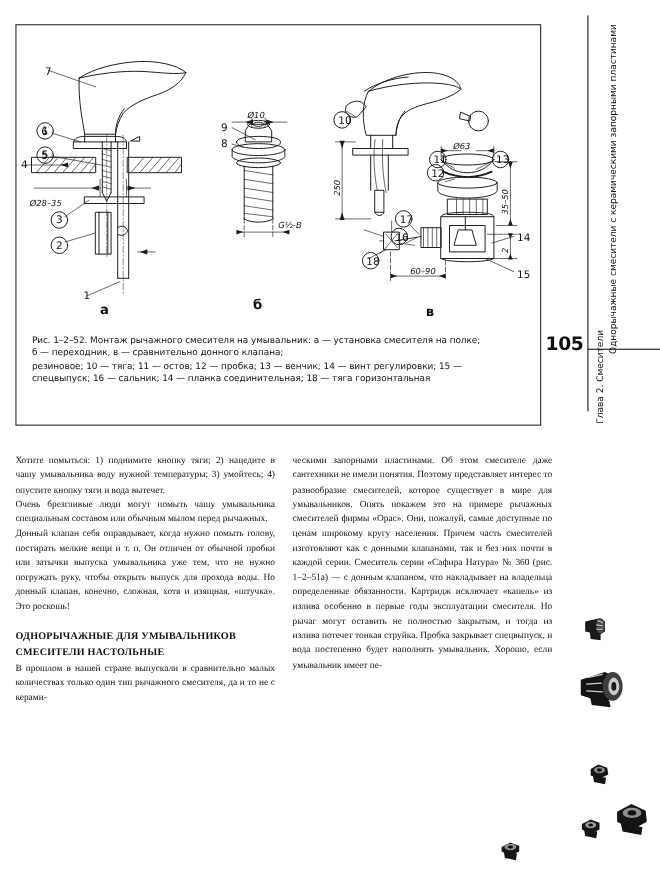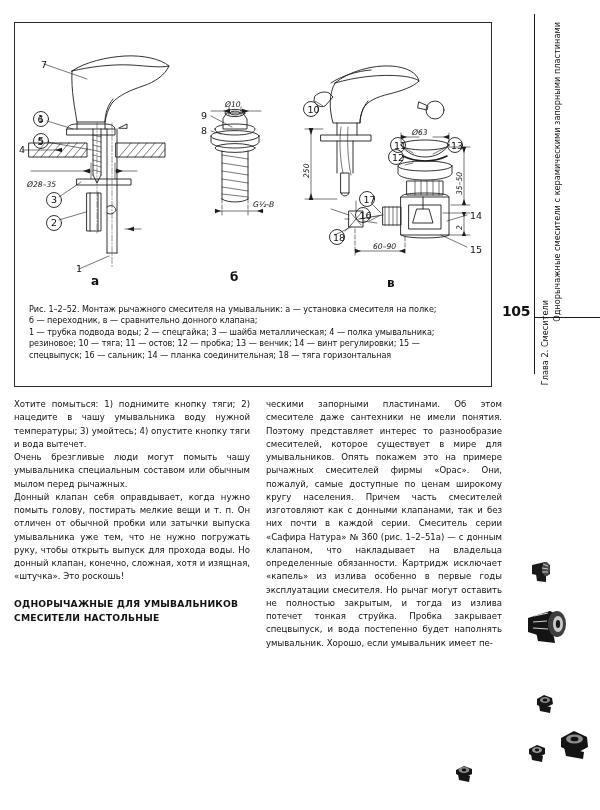--- a/index.html
+++ b/index.html
@@ -26,34 +26,35 @@
 
   
   .rule-v{
     position:absolute;left:534px;top:14px;width:1px;height:360px;background:#1a1a1a;
   }
   .rule-h{
     position:absolute;left:534px;top:317px;width:66px;height:1px;background:#1a1a1a;
   }
   .folio{
     position:absolute;left:496px;top:303px;width:34px;text-align:right;
-    font-size:14px;font-weight:bold;color:#111;letter-spacing:-0.4px;
+    font-size:17px;font-weight:bold;color:#111;letter-spacing:-0.4px;
   }
   .runhead{
     position:absolute;writing-mode:vertical-rl;transform:rotate(180deg);
     font-size:8.2px;color:#111;white-space:nowrap;
   }
   .runhead.chapter{left:540px;top:300px;}
   .runhead.topic{left:552px;top:22px;line-height:11px;width:22px;white-space:normal;}
 
   
   .col{
-    position:absolute;top:398px;width:236px;
+    position:absolute;top:412px;width:236px;
     font-size:8.55px;line-height:13.25px;color:#111;
     text-align:justify;
+    font-family:Liberation Serif, serif;
   }
   .col.left{left:14px;}
   .col.right{left:266px;}
   .col p{margin:0;}
   .col p.just{text-align:justify;text-align-last:left;}
   .subhead{
     font-weight:bold;font-size:9.2px;line-height:14.5px;
     letter-spacing:0.2px;margin:13px 0 1px 0;
   }
 
@@ -333,40 +334,40 @@
 
         <text x="76" y="262" font-size="12" font-weight="bold">а</text>
         <text x="215" y="258" font-size="12" font-weight="bold">б</text>
         <text x="372" y="264" font-size="12" font-weight="bold">в</text>
       </g>
     </svg>
 
     <div class="fig-caption">
       <div>Рис. 1–2–52. Монтаж рычажного смесителя на умывальник: а — установка смесителя на полке;</div>
       <div>б — переходник, в — сравнительно донного клапана;</div>
-      <div>1 — трубка подвода воды; 2 — спецгайка; 3 — шайба металлическая; 4 — полка умывальника;</div>
       <div>резиновое; 10 — тяга; 11 — остов; 12 — пробка; 13 — венчик; 14 — винт регулировки; 15 —</div>
       <div>спецвыпуск; 16 — сальник; 14 — планка соединительная; 18 — тяга горизонтальная</div>
     </div>
   </div>
 
   <div class="rule-v"></div>
   <div class="rule-h"></div>
   <div class="folio">105</div>
   <div class="runhead chapter">Глава 2. Смесители</div>
   <div class="runhead topic">Однорычажные смесители с керамическими запорными пластинами</div>
 
   <div class="col left">
     <p class="just">Хотите помыться: 1) поднимите кнопку тяги; 2) нацедите в чашу умывальника воду нужной температуры; 3) умойтесь; 4) опустите кнопку тяги и вода вытечет.</p>
     <p class="just">Очень брезгливые люди могут помыть чашу умывальника специальным составом или обычным мылом перед рычажных.</p>
     <p class="just">Донный клапан себя оправдывает, когда нужно помыть голову, постирать мелкие вещи и т. п. Он отличен от обычной пробки или затычки выпуска умывальника уже тем, что не нужно погружать руку, чтобы открыть выпуск для прохода воды. Но донный клапан, конечно, сложная, хотя и изящная, «штучка». Это роскошь!</p>
     <div class="subhead">
       <div>ОДНОРЫЧАЖНЫЕ ДЛЯ УМЫВАЛЬНИКОВ</div>
       <div>СМЕСИТЕЛИ НАСТОЛЬНЫЕ</div>
     </div>
+    <p class="just">В прошлом в нашей стране выпускали в сравнительно малых количествах только один тип рычажного смесителя, да и то не с керами-</p>
   </div>
 
   <div class="col right">
     <p class="just">ческими запорными пластинами. Об этом смесителе даже сантехники не имели понятия. Поэтому представляет интерес то разнообразие смесителей, которое существует в мире для умывальников. Опять покажем это на примере рычажных смесителей фирмы «Орас». Они, пожалуй, самые доступные по ценам широкому кругу населения. Причем часть смесителей изготовляют как с донными клапанами, так и без них почти в каждой серии. Смеситель серии «Сафира Натура» № 360 (рис. 1–2–51а) — с донным клапаном, что накладывает на владельца определенные обязанности. Картридж исключает «капель» из излива особенно в первые годы эксплуатации смесителя. Но рычаг могут оставить не полностью закрытым, и тогда из излива потечет тонкая струйка. Пробка закрывает спецвыпуск, и вода постепенно будет наполнять умывальник. Хорошо, если умывальник имеет пе-</p>
   </div>
 
   <div class="hw" style="left:528px;top:560px;">
     <svg width="34" height="26" viewBox="0 0 34 26">
       <g fill="#1a1a1a">
         <path d="M4 5 L17 2 L22 5 L22 14 L17 17 L4 14 Z"></path>

